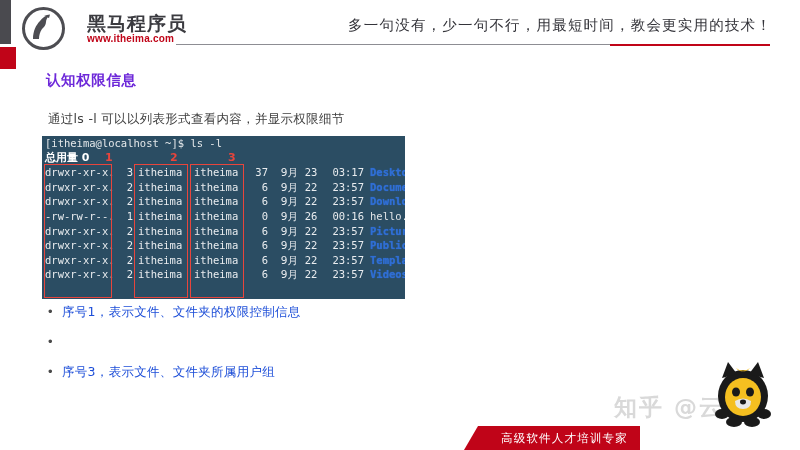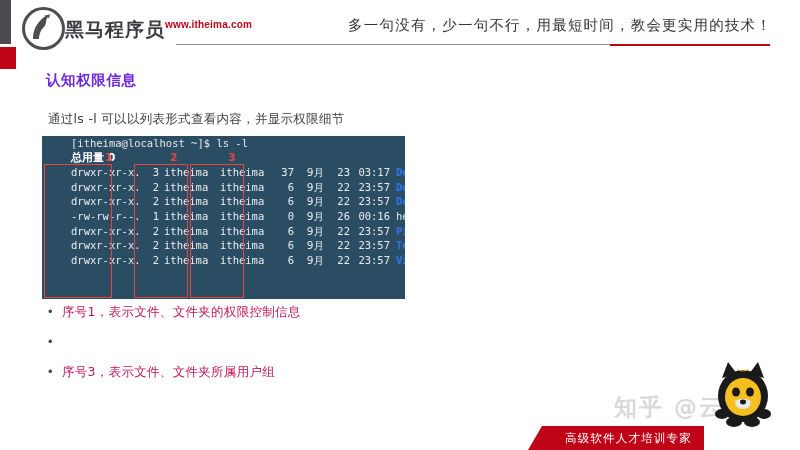--- a/index.html
+++ b/index.html
@@ -14,73 +14,73 @@
   
   .edge-gray{position:absolute;left:0;top:0;width:11px;height:44px;background:#4a4a4f;}
   .edge-red{position:absolute;left:0;top:47px;width:16px;height:22px;background:#c00418;}
 
   
   .header{position:absolute;left:0;top:0;width:800px;height:57px;}
   .logo-wrap{position:absolute;left:22px;top:7px;display:flex;align-items:center;}
   .logo-mark{width:37px;height:37px;border-radius:50%;background:#ffffff;
      border:3px solid #4d4d52;position:relative;overflow:hidden;flex:none;}
   .logo-mark .horse{position:absolute;left:5px;top:3px;width:24px;height:29px;}
-  .logo-text{margin-left:0;display:flex;flex-direction:row;justify-content:space-between;}
+  .logo-text{margin-left:22px;display:flex;flex-direction:column;justify-content:space-between;}
   .logo-cn{font-size:19px;font-weight:bold;color:#3b3b40;letter-spacing:1px;line-height:20px;
       font-family:"DejaVu Sans","Liberation Sans",sans-serif;}
   .logo-url{font-size:10px;font-weight:bold;color:#c00418;line-height:12px;letter-spacing:0.2px;
       font-family:"Liberation Sans",sans-serif;}
 
   .tagline{position:absolute;right:28px;top:16px;font-size:14.5px;color:#34343a;
      letter-spacing:1.2px;font-family:Liberation Mono, monospace;white-space:nowrap;}
   .rule-gray{position:absolute;left:176px;top:44px;width:594px;height:1.4px;background:#8d8d93;}
   .rule-red{position:absolute;left:610px;top:44px;width:160px;height:1.6px;background:#c00418;}
 
   
   .title{position:absolute;left:46px;top:71px;font-size:14.5px;font-weight:bold;color:#6d28d9;
      letter-spacing:0.6px;font-family:"DejaVu Sans","Liberation Sans",sans-serif;}
   .desc{position:absolute;left:48px;top:111px;font-size:12.5px;color:#404040;letter-spacing:0.3px;
      font-family:"DejaVu Sans","Liberation Sans",sans-serif;}
 
   
   .term{position:absolute;left:42px;top:136px;width:363px;height:163px;background:#2b4d63;
         font-family:"DejaVu Sans Mono","Liberation Mono",monospace;font-size:10.5px;
         line-height:14.6px;color:#e9ecef;overflow:hidden;}
-  .term .line{white-space:pre;padding-left:17px;margin-left:12px;}
+  .term .line{white-space:pre;padding-left:3px;}
   .term .prompt{color:#e4e8ea;}
   .term .total{color:#ffffff;font-weight:bold;font-family:"DejaVu Sans",sans-serif;font-size:11px;}
   .term .dir{color:#2f6ed4;font-weight:bold;text-shadow:0 0 1px #2f6ed4;}
   .term .file{color:#dfe3e6;}
   .term .col{display:inline-block;}
   .c-perm{width:67px;}
   .c-links{width:21px;text-align:right;}
   .c-own{width:52px;padding-left:5px;}
   .c-grp{width:52px;padding-left:4px;}
   .c-size{width:22px;text-align:right;}
   .c-mon{width:26px;text-align:right;padding-left:4px;font-family:"DejaVu Sans",sans-serif;}
-  .c-day{width:26px;text-align:right;}
+  .c-day{width:26px;text-align:center;}
   .c-time{width:40px;text-align:right;padding-right:6px;}
 
   
   .anno-box{position:absolute;border:1.4px solid #e8453c;box-sizing:border-box;pointer-events:none;}
   .anno-num{position:absolute;color:#e8453c;font-weight:bold;font-size:11px;
      font-family:"DejaVu Sans","Liberation Sans",sans-serif;}
 
   
   .bullets{position:absolute;left:48px;top:303px;width:400px;}
   .bullet{display:flex;align-items:flex-start;margin-bottom:12px;}
   .bullet .dot{width:14px;color:#4a4a4a;font-size:13px;line-height:18px;flex:none;}
-  .bullet .btext{font-size:12.5px;color:#be185d;line-height:18px;letter-spacing:0.3px;
+  .bullet .btext{font-size:12.5px;color:#1d4ed8;line-height:18px;letter-spacing:0.3px;
      font-family:"DejaVu Sans","Liberation Sans",sans-serif;}
 
   
   .watermark{position:absolute;left:614px;top:392px;font-size:23px;color:#d9d9d9;font-weight:bold;
      letter-spacing:2px;font-family:"DejaVu Sans","Liberation Sans",sans-serif;white-space:nowrap;}
   .mascot{position:absolute;left:706px;top:356px;width:74px;height:74px;}
-  .footer-band{position:absolute;left:0;bottom:0;width:704px;height:24px;}
+  .footer-band{position:absolute;left:0;bottom:0;width:640px;height:24px;}
   .band-red{position:absolute;right:0;bottom:0;width:176px;height:24px;background:#c00418;
      clip-path:polygon(14px 0,100% 0,100% 100%,0 100%);}
   .band-text{position:absolute;right:12px;bottom:4px;font-size:11.5px;color:#ffffff;letter-spacing:1.2px;
      font-family:"DejaVu Serif","Liberation Serif",serif;white-space:nowrap;}
   .band-white{position:absolute;right:176px;bottom:0;width:40px;height:24px;background:#ffffff;
      clip-path:polygon(0 0,100% 0,100% 100%,26px 100%);}
 </style>
 </head>
 <body>
 
@@ -112,20 +112,21 @@
 
   <div class="term">
     <div class="line prompt">[itheima@localhost ~]$ ls -l</div>
     <div class="line total">总用量 0</div>
     <div id="term-rows">
         <div class="line"><span class="col c-perm">drwxr-xr-x.</span><span class="col c-links">3</span><span class="col c-own">itheima</span><span class="col c-grp">itheima</span><span class="col c-size">37</span><span class="col c-mon">9月</span><span class="col c-day">23</span><span class="col c-time">03:17</span><span class="dir">Desktop</span></div>
         <div class="line"><span class="col c-perm">drwxr-xr-x.</span><span class="col c-links">2</span><span class="col c-own">itheima</span><span class="col c-grp">itheima</span><span class="col c-size">6</span><span class="col c-mon">9月</span><span class="col c-day">22</span><span class="col c-time">23:57</span><span class="dir">Documents</span></div>
         <div class="line"><span class="col c-perm">drwxr-xr-x.</span><span class="col c-links">2</span><span class="col c-own">itheima</span><span class="col c-grp">itheima</span><span class="col c-size">6</span><span class="col c-mon">9月</span><span class="col c-day">22</span><span class="col c-time">23:57</span><span class="dir">Downloads</span></div>
         <div class="line"><span class="col c-perm">-rw-rw-r--.</span><span class="col c-links">1</span><span class="col c-own">itheima</span><span class="col c-grp">itheima</span><span class="col c-size">0</span><span class="col c-mon">9月</span><span class="col c-day">26</span><span class="col c-time">00:16</span><span class="file">hello.txt</span></div>
         <div class="line"><span class="col c-perm">drwxr-xr-x.</span><span class="col c-links">2</span><span class="col c-own">itheima</span><span class="col c-grp">itheima</span><span class="col c-size">6</span><span class="col c-mon">9月</span><span class="col c-day">22</span><span class="col c-time">23:57</span><span class="dir">Pictures</span></div>
+        <div class="line"><span class="col c-perm">drwxr-xr-x.</span><span class="col c-links">2</span><span class="col c-own">itheima</span><span class="col c-grp">itheima</span><span class="col c-size">6</span><span class="col c-mon">9月</span><span class="col c-day">22</span><span class="col c-time">23:57</span><span class="dir">Public</span></div>
         <div class="line"><span class="col c-perm">drwxr-xr-x.</span><span class="col c-links">2</span><span class="col c-own">itheima</span><span class="col c-grp">itheima</span><span class="col c-size">6</span><span class="col c-mon">9月</span><span class="col c-day">22</span><span class="col c-time">23:57</span><span class="dir">Templates</span></div>
         <div class="line"><span class="col c-perm">drwxr-xr-x.</span><span class="col c-links">2</span><span class="col c-own">itheima</span><span class="col c-grp">itheima</span><span class="col c-size">6</span><span class="col c-mon">9月</span><span class="col c-day">22</span><span class="col c-time">23:57</span><span class="dir">Videos</span></div>
       </div>
   </div>
 
   <div class="anno-num" style="left:105px;top:151px;">1</div>
   <div class="anno-num" style="left:170px;top:151px;">2</div>
   <div class="anno-num" style="left:228px;top:151px;">3</div>
 
   <div class="anno-box" style="left:44px;top:164px;width:68px;height:134px;"></div>

